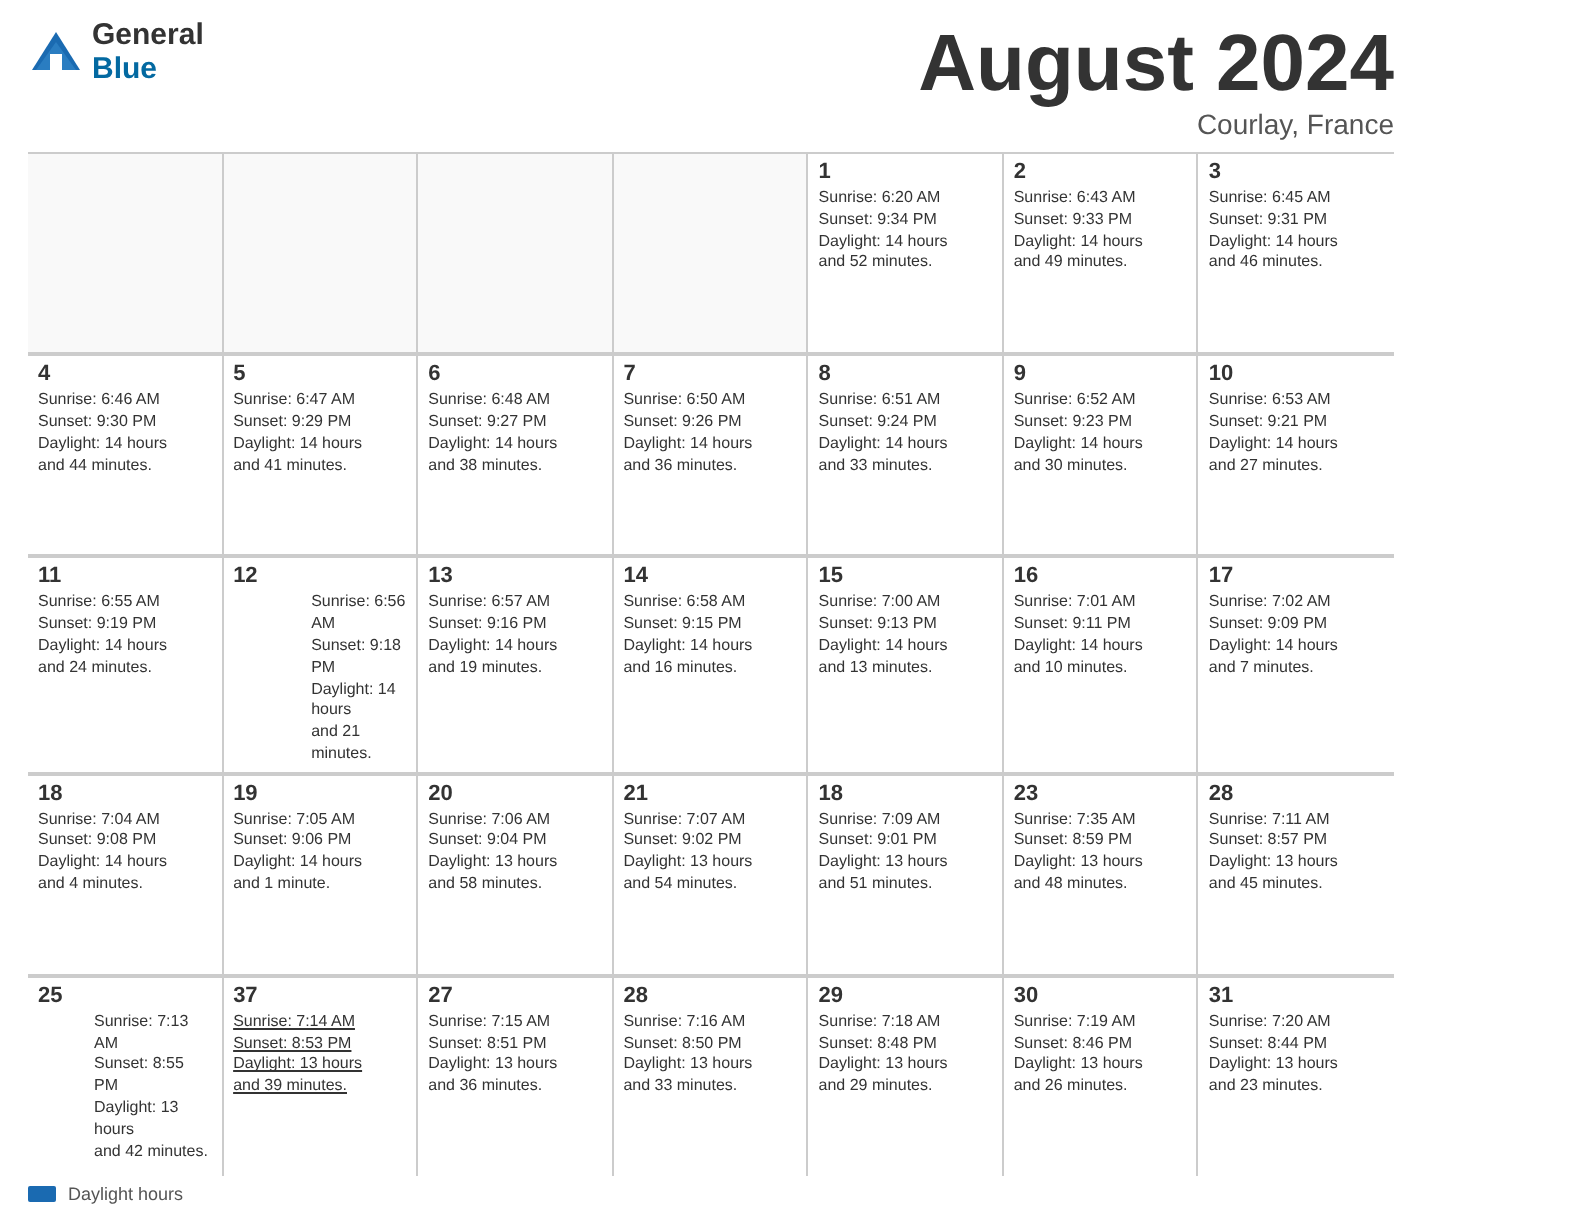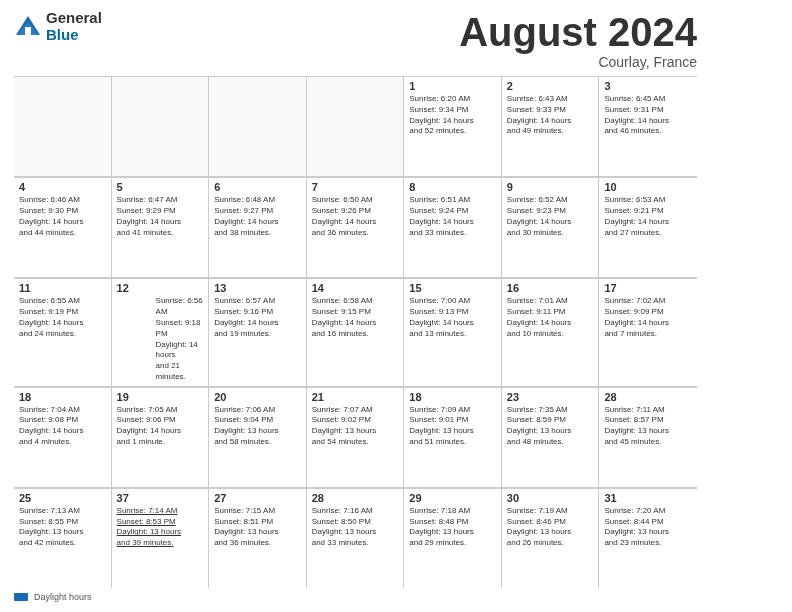--- a/index.html
+++ b/index.html
@@ -330,21 +330,21 @@
             <span class="day-num">28</span>
             <div class="cell-info" style="white-space: pre-line;">Sunrise: 7:11 AM
 Sunset: 8:57 PM
 Daylight: 13 hours
 and 45 minutes.</div>
           </div>
         </div>
         <div class="cal-row">
           <div class="cal-cell">
             <span class="day-num">25</span>
-            <div class="cell-info" style="white-space: pre-line;">Sunrise: 7:13 AM
+            <div class="cell-info" style="white-space: pre-line; margin-left: 28px;">Sunrise: 7:13 AM
 Sunset: 8:55 PM
 Daylight: 13 hours
 and 42 minutes.</div>
           </div>
           <div class="cal-cell">
             <span class="day-num">37</span>
             <div class="cell-info" style="white-space: pre-line; text-decoration: underline;">Sunrise: 7:14 AM
 Sunset: 8:53 PM
 Daylight: 13 hours
 and 39 minutes.</div>

